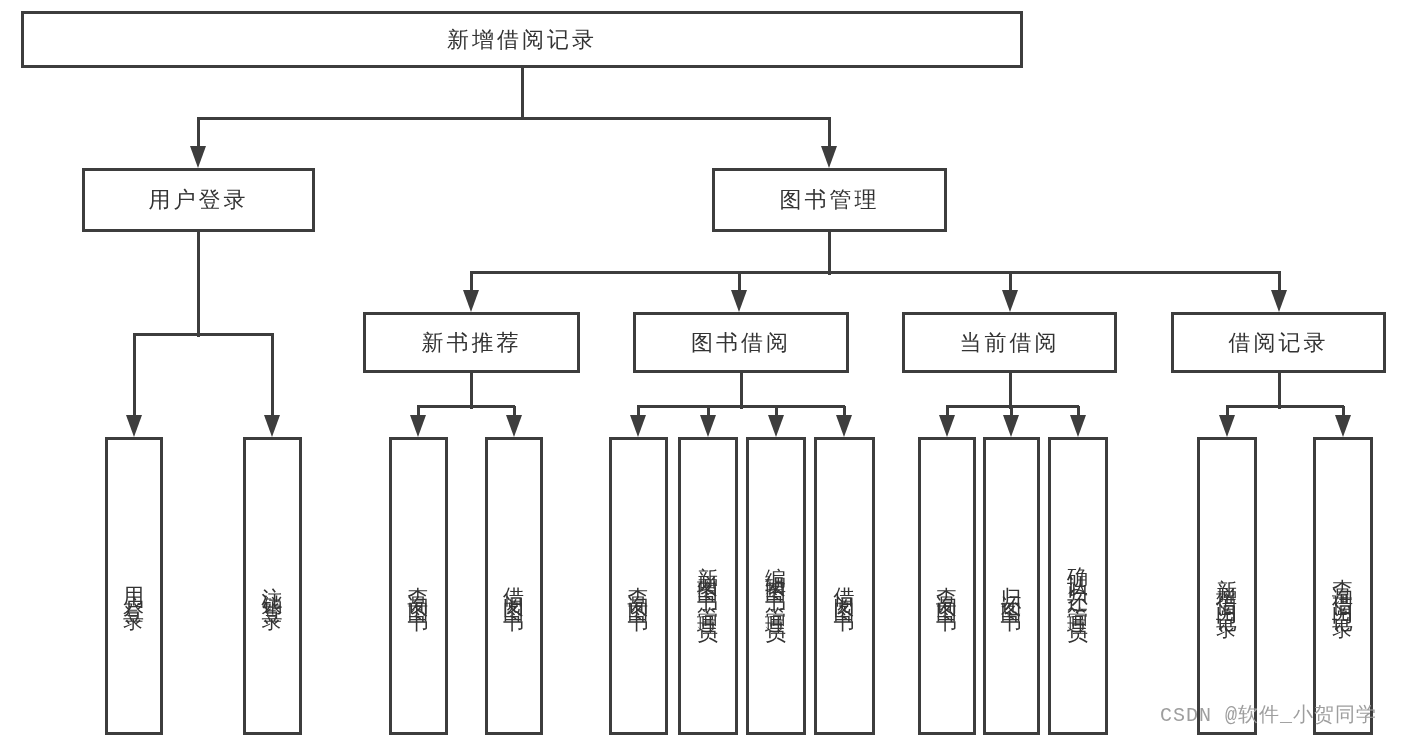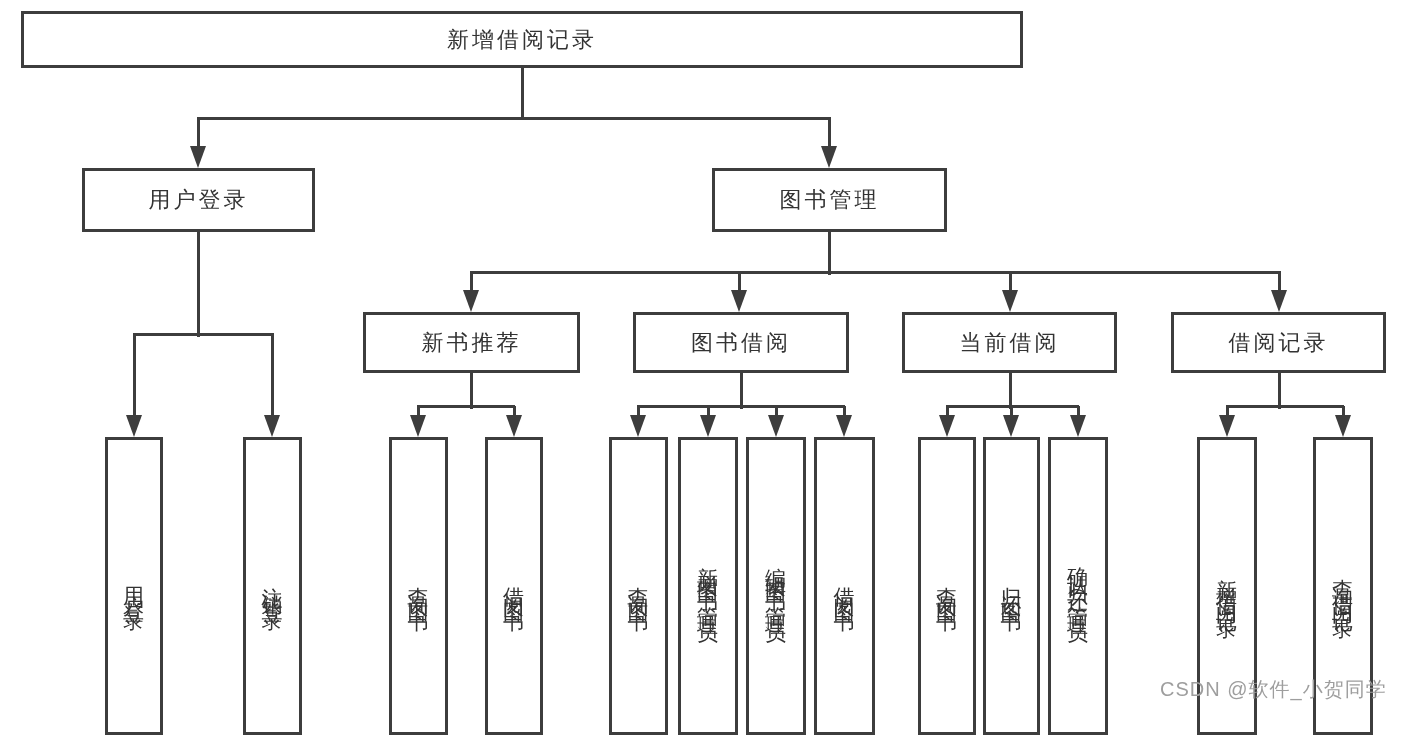--- a/index.html
+++ b/index.html
@@ -50,25 +50,26 @@
   .hline{position:absolute;height:3px;background:var(--line);z-index:1;}
   .arrow{
     position:absolute;width:0;height:0;
     border-left:8px solid transparent;
     border-right:8px solid transparent;
     border-top:22px solid var(--line);
     z-index:1;
   }
   .watermark{
     position:absolute;
-    left:1160px;top:676px;
+    left:1160px;top:701px;
     font-size:20px;letter-spacing:1px;
     color:var(--watermark);
     z-index:3;
     white-space:nowrap;
+    font-family:Liberation Mono, monospace;
   }
 </style>
 </head>
 <body>
 
 <div class="canvas" id="canvas">
 
   <div class="hbox" style="left:21px;top:11px;width:1002px;height:57px">新增借阅记录</div>
 
   <div class="hbox" style="left:82px;top:168px;width:233px;height:64px">用户登录</div>

